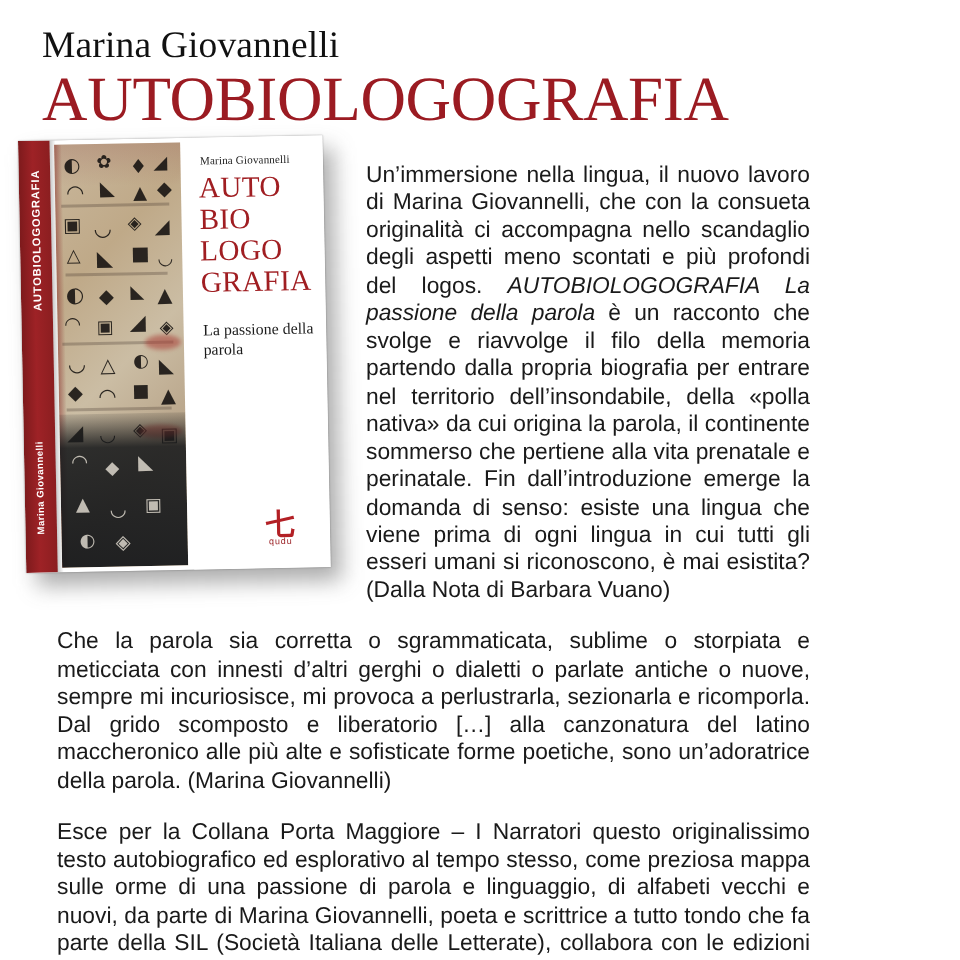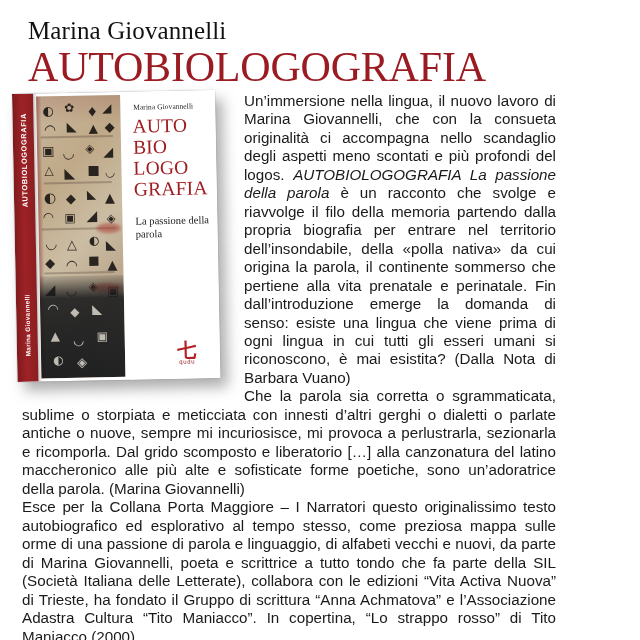--- a/index.html
+++ b/index.html
@@ -215,21 +215,21 @@
 
   
   .body-copy {
     padding: 0 4px 0 22px;
     font-size: 15.2px;
     line-height: 1.215;
     text-align: justify;
     color: #1a1a1a;
     hyphens: none;
   }
-  .body-copy p { margin: 0; }
+  .body-copy p { margin: 16px; }
   .body-copy .em { font-style: italic; }
   .top-block {
     padding-top: 2px;
   }
   .footer-line {
     clear: both;
     padding: 3px 4px 0 26px;
     font-size: 15.2px;
     line-height: 1.2;
     color: #1a1a1a;

